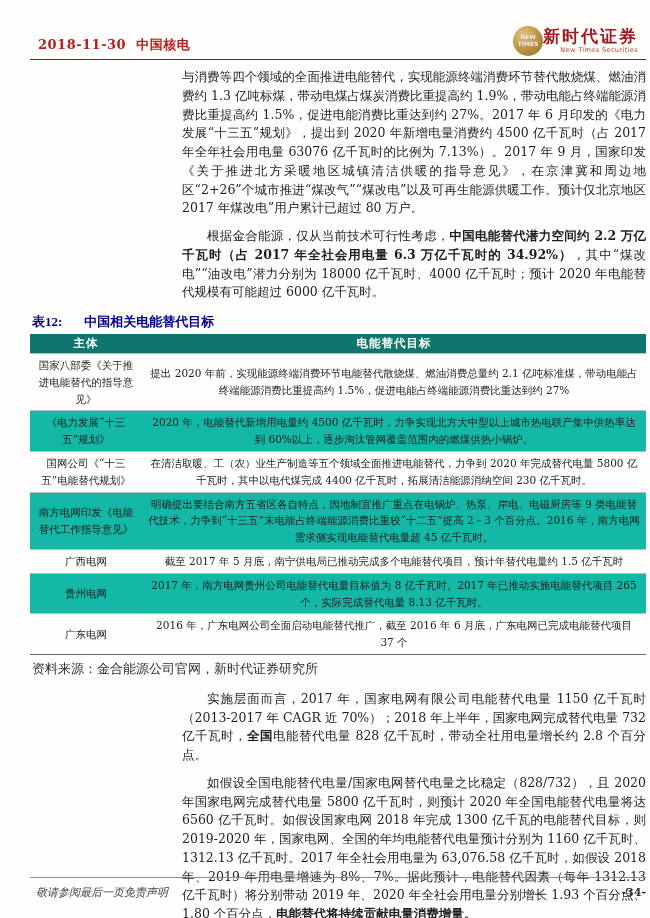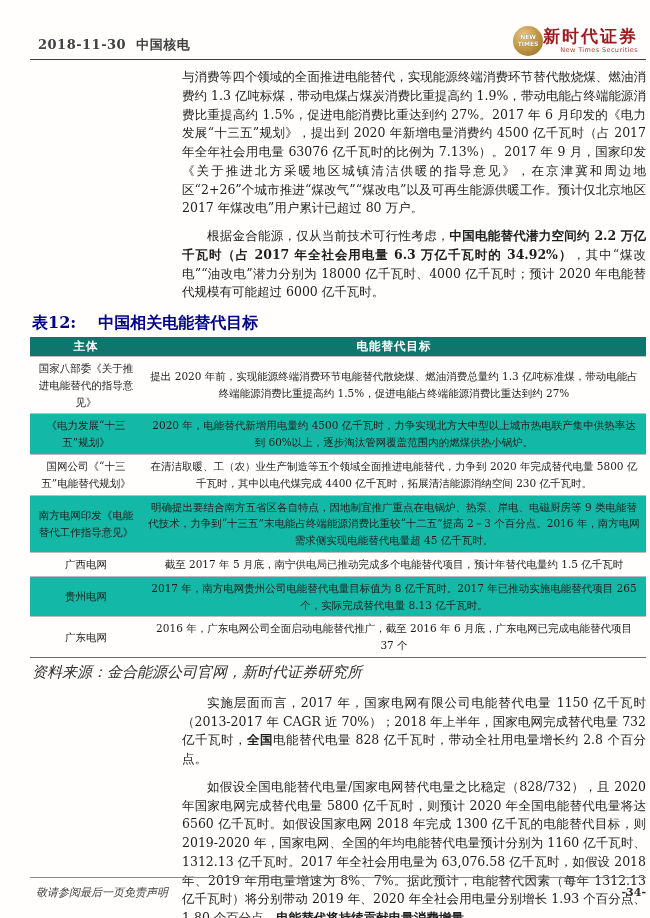--- a/index.html
+++ b/index.html
@@ -8,21 +8,21 @@
   .page {
     position:relative; width:650px; height:918px; margin:0 auto;
     background:#fffefd; overflow:hidden;
     padding:26px 4px 0 30px;
   }
   
   .hdr {
     display:flex; justify-content:space-between; align-items:flex-end;
     border-bottom:1px solid #3c3c3c; padding:0 2px 3px 8px;
   }
-  .hdr-left { font-size:13px; font-weight:bold; color:#404040; letter-spacing:.5px; padding-bottom:2px; }
+  .hdr-left { font-size:13px; font-weight:bold; color:#b91c1c; letter-spacing:.5px; padding-bottom:2px; }
   .hdr-left .sp { display:inline-block; width:10px; }
   .logo { display:flex; align-items:center; padding-right:6px; }
   .logo-badge {
     width:30px; height:30px; border-radius:50%;
     background:radial-gradient(circle at 35% 30%, #e3c584 0%, #c49a4a 45%, #8d6a22 100%);
     color:#fff; display:flex; flex-direction:column; align-items:center; justify-content:center;
     font-family:"DejaVu Sans","Liberation Sans",sans-serif; font-size:6px; font-weight:bold; line-height:1.15;
     text-shadow:0 0 1px #6b4f16;
   }
   .logo-text { display:flex; flex-direction:column; align-items:flex-end; }
@@ -31,34 +31,34 @@
   
   .body-block { margin:8px 0 0 152px; color:#1d1d1d; }
   .body-block p {
     margin:0 0 9px 0; font-size:12.5px; line-height:1.5;
     text-align:justify; text-indent:2em;
   }
   .body-block p.noindent { text-indent:0; }
   .b { font-weight:bold; }
   
   .tbl-block { margin-top:4px; }
-  .tbl-title { font-size:16px; font-weight:bold; color:#00008B; padding:2px 0 3px 2px; }
+  .tbl-title { font-size:13px; font-weight:bold; color:#00008B; padding:2px 0 3px 2px;font-family:Liberation Serif, serif; }
   .tbl-title .lbl { margin-right:22px; }
   table.data { width:100%; border-collapse:collapse; font-size:10.5px; border-bottom:1.5px solid #6a6a6a; }
   table.data thead th {
     background:#0f766e; color:#ffffff; font-size:11.5px; font-weight:bold;
     padding:2px 4px; text-align:center; letter-spacing:1px;
   }
   table.data th.col-subject { width:112px; }
   table.data tbody td {
     padding:3px 6px; line-height:1.6; text-align:center; vertical-align:middle;
     border-top:1px solid #bdbdbd; color:#1d1d1d;
   }
   table.data tbody tr.alt { background:#14b8a6; }
-  .tbl-source { font-size:15px; font-style:italic; color:#2f2f2f; padding:5px 0 0 2px; }
+  .tbl-source { font-size:13px; color:#2f2f2f; padding:5px 0 0 2px; }
   
   .ftr {
     position:absolute; left:30px; right:4px; bottom:18px;
     border-top:1px solid #8a8a8a; padding-top:7px;
     display:flex; align-items:baseline;
     font-size:11px; font-style:italic; color:#3d3d3d;
   }
   .ftr .f-left  { flex:1 1 0; text-align:left; padding-left:6px; }
   .ftr .f-mid   { flex:0 0 auto; font-style:normal; color:#2c2c2c;font-weight:bold; }
   .ftr .f-right { flex:1 1 0; text-align:right; padding-right:10px; }
@@ -96,21 +96,21 @@
     <table class="data">
       <thead>
         <tr>
           <th class="col-subject">主体</th>
           <th>电能替代目标</th>
         </tr>
       </thead>
       <tbody>
       <tr>
         <td>国家八部委《关于推进电能替代的指导意见》</td>
-        <td>提出 2020 年前，实现能源终端消费环节电能替代散烧煤、燃油消费总量约 1.3 亿吨标准煤，带动电能占终端能源消费比重提高约 1.5%，促进电能占终端能源消费比重达到约 27%</td>
+        <td>提出 2020 年前，实现能源终端消费环节电能替代散烧煤、燃油消费总量约 2.1 亿吨标准煤，带动电能占终端能源消费比重提高约 1.5%，促进电能占终端能源消费比重达到约 27%</td>
       </tr>
 
       <tr class="alt">
         <td>《电力发展“十三五”规划》</td>
         <td>2020 年，电能替代新增用电量约 4500 亿千瓦时，力争实现北方大中型以上城市热电联产集中供热率达到 60%以上，逐步淘汰管网覆盖范围内的燃煤供热小锅炉。</td>
       </tr>
 
       <tr>
         <td>国网公司《“十三五”电能替代规划》</td>
         <td>在清洁取暖、工（农）业生产制造等五个领域全面推进电能替代，力争到 2020 年完成替代电量 5800 亿千瓦时，其中以电代煤完成 4400 亿千瓦时，拓展清洁能源消纳空间 230 亿千瓦时。</td>

